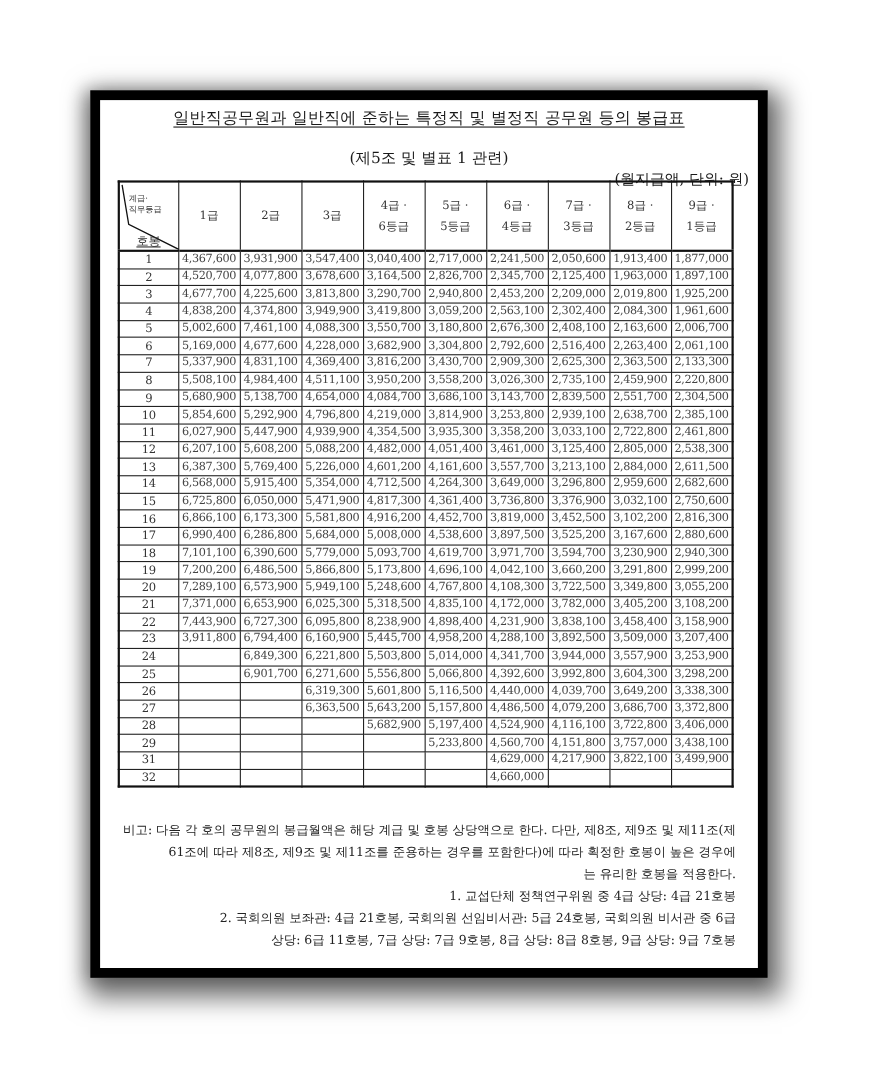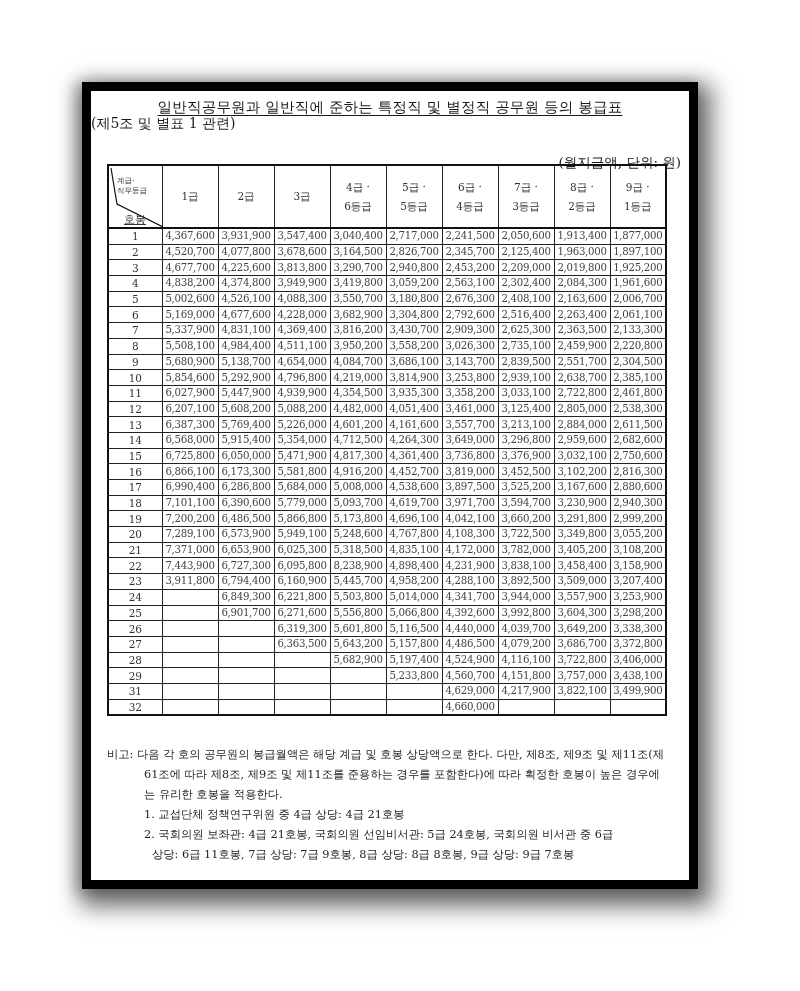--- a/index.html
+++ b/index.html
@@ -16,22 +16,22 @@
   .frame {
     position: absolute; left: 82px; top: 82px; width: 598px; height: 789px;
     border: 9px solid #000; background: #fff;
   }
   .title {
     position: absolute; left: 0; right: 0; top: 7px;
     text-align: center; font-size: 14.5px; letter-spacing: 0.2px;
   }
   .title span { text-decoration: underline; text-underline-offset: 3px; }
   .subtitle {
-    position: absolute; left: 0; right: 0; top: 24px;
-    text-align: left; font-size: 14px;
+    position: absolute; left: 0; right: 0; top: 44px;
+    text-align: center; font-size: 14px;
   }
   .unit {
     position: absolute; right: 8px; top: 63px; font-size: 13.5px;
   }
   table.pay {
     position: absolute; left: 16px; top: 73px;
     border-collapse: collapse; table-layout: fixed;
     width: 558px;
     border: 2px solid #111;
   }
@@ -50,21 +50,21 @@
     font-family: "DejaVu Serif", "Liberation Serif", serif;
     letter-spacing: -0.3px;
   }
   table.pay tbody td.ho { color: #333; font-size: 10.5px; }
   th.diag { position: relative; }
   th.diag svg { position: absolute; left: 0; top: 0; }
   th.diag .tl { position: absolute; left: 8px; top: 2px; font-size: 7.5px; line-height: 10px; text-align: left; margin-top: 8px; }
   th.diag .bl { position: absolute; left: 15px; bottom: 2px; font-size: 11px; line-height: 10px; text-decoration: underline; }
   .notes {
     position: absolute; left: 16px; top: 654px; width: 562px;
-    font-size: 11.3px; line-height: 20px; color: #222;
+    font-size: 11.3px; line-height: 20px; color: #222; text-align: right;
   }
   .notes .p1 { text-indent: -37px; padding-left: 37px; }
   .notes .item { padding-left: 37px; text-indent: 0; }
   .notes .item2 { padding-left: 37px; }
   .notes .cont { padding-left: 45px; }
 </style>
 </head>
 <body>
 
 <div class="shadow"></div>
@@ -178,21 +178,21 @@
           <td>3,419,800</td>
           <td>3,059,200</td>
           <td>2,563,100</td>
           <td>2,302,400</td>
           <td>2,084,300</td>
           <td>1,961,600</td>
         </tr>
         <tr>
           <td class="ho">5</td>
           <td>5,002,600</td>
-          <td>4,526,100</td>
+          <td>7,461,100</td>
           <td>4,088,300</td>
           <td>3,550,700</td>
           <td>3,180,800</td>
           <td>2,676,300</td>
           <td>2,408,100</td>
           <td>2,163,600</td>
           <td>2,006,700</td>
         </tr>
         <tr>
           <td class="ho">6</td>

